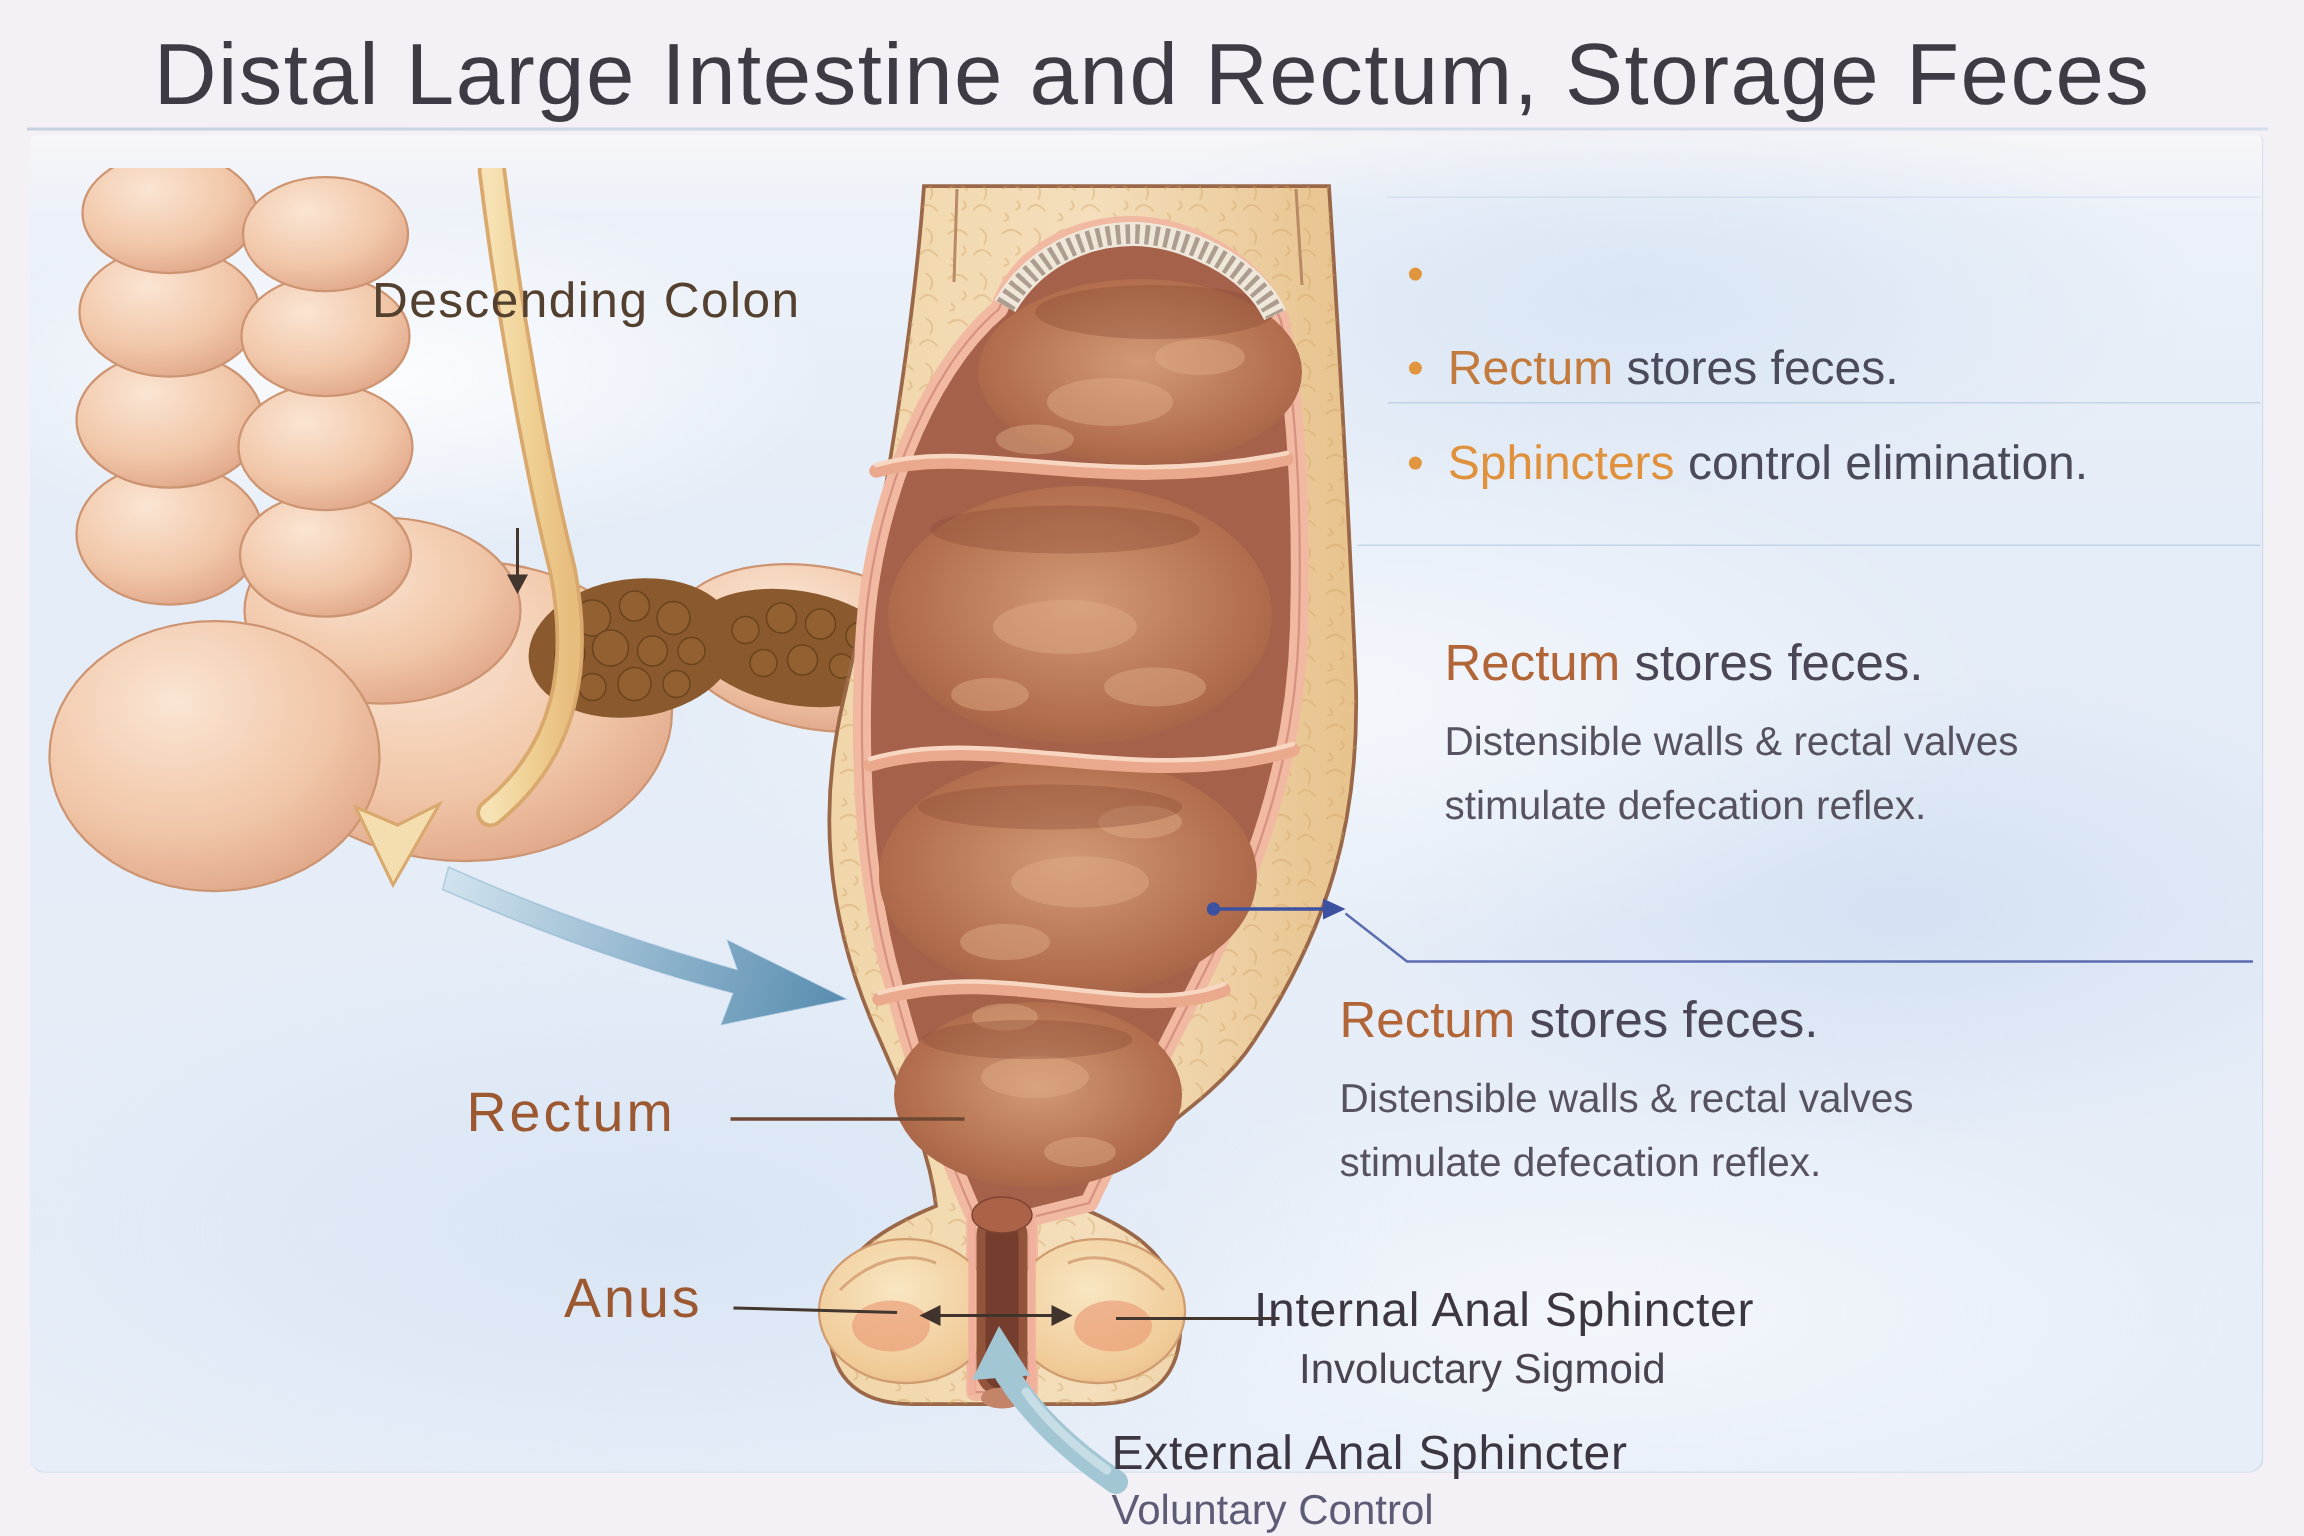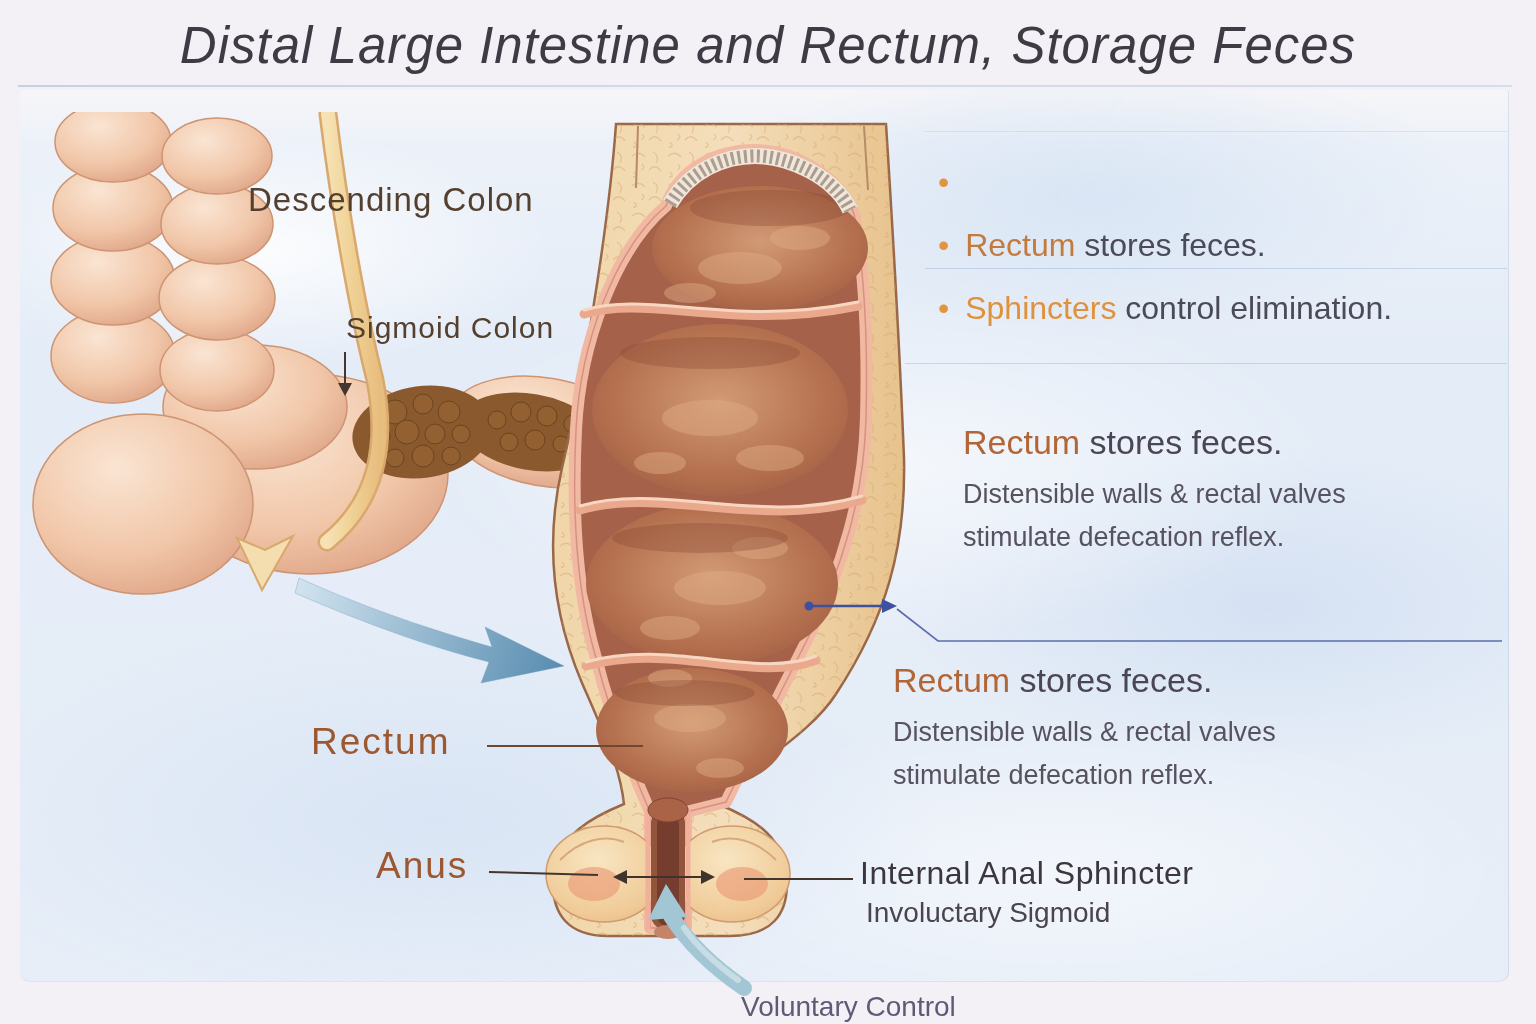--- a/index.html
+++ b/index.html
@@ -5,22 +5,22 @@
   html,body{margin:0;padding:0;}
   body{
     width:1536px;height:1024px;overflow:hidden;position:relative;
     background:#f3f1f6;
     font-family:"Liberation Sans","DejaVu Sans",sans-serif;
     -webkit-font-smoothing:antialiased;
   }
   .page{position:absolute;inset:0;}
   .title{
     position:absolute;left:0;top:16px;width:100%;
-    text-align:center;font-size:51px;letter-spacing:1px;
-    color:#3e3b44;font-weight:400;font-style:italic;
+    text-align:center;font-size:58px;letter-spacing:1px;
+    color:#3e3b44;font-weight:400;
   }
   .title-rule{
     position:absolute;left:18px;top:85px;width:1494px;height:2px;
     background:linear-gradient(90deg,#bcc8dc 0%,#c7d3e6 40%,#cdd8ea 100%);
     opacity:.8;
   }
   .panel{
     position:absolute;left:20px;top:90px;width:1488px;height:891px;
     border-radius:4px 4px 10px 10px;
     background:
@@ -49,21 +49,21 @@
   .kw-orange{color:#e0913c;}
   .kw-rustlight{color:#c27b3d;}
   .kw-rust{color:#b26536;}
   .note{position:absolute;}
   .note-head{font-size:34px;color:#4b4656;line-height:40px;}
   .note-body{font-size:27px;color:#56525f;line-height:43px;margin-top:11px;}
   .note1{left:963px;top:422px;}
   .note2{left:893px;top:660px;}
   .sph-title{font-size:32px;color:#3c3640;letter-spacing:.5px;}
   .sph-sub{font-size:28px;color:#4a4450;}
-  .internal-title{left:860px;top:855px;}
+  .internal-title{left:836px;top:855px;}
   .internal-sub{left:866px;top:897px;}
   .external-title{left:741px;top:950px;}
   .external-sub{left:741px;top:991px;color:#5e5b76;}
   svg{display:block;}
   .overlay{position:absolute;left:0;top:0;pointer-events:none;}
 </style>
 </head>
 <body>
 
 <div class="page">
@@ -287,21 +287,20 @@
     </g>
 
     <g>
       <path d="M744,988 C706,962 685,938 671,916" fill="none" stroke="#a3c6d4" stroke-width="16" stroke-linecap="round"></path>
       <polygon points="648,920 687,917 666,884" fill="#a3c6d4"></polygon>
       <path d="M738,980 C710,960 694,942 684,928" fill="none" stroke="#c6dde6" stroke-width="6" stroke-linecap="round"></path>
     </g>
   </svg>
 
   <div class="lbl lbl-brown descending">Descending Colon</div>
-  <div class="lbl lbl-brown sigmoid">Sigmoid Colon</div>
   <div class="lbl lbl-rust rectum-lbl">Rectum</div>
   <div class="lbl lbl-rust anus-lbl">Anus</div>
 
   <div class="bullets">
     <div class="bullet-row">
       <span class="bullet-dot">•</span>
     </div>
     <div class="bullet-row">
       <span class="bullet-dot">•</span>
       <span><span class="kw-rustlight">Rectum</span><span> stores feces.</span></span>
@@ -317,15 +316,16 @@
     <div class="note-body"><span>Distensible walls &amp; rectal valves</span><br><span>stimulate defecation reflex.</span></div>
   </div>
 
   <div class="note note2">
     <div class="note-head"><span class="kw-rust">Rectum</span><span> stores feces.</span></div>
     <div class="note-body"><span>Distensible walls &amp; rectal valves</span><br><span>stimulate defecation reflex.</span></div>
   </div>
 
   <div class="lbl sph-title internal-title">Internal Anal Sphincter</div>
   <div class="lbl sph-sub internal-sub">Involuctary Sigmoid</div>
+  <div class="lbl sph-title external-title">External Anal Sphincter</div>
   <div class="lbl sph-sub external-sub">Voluntary Control</div>
 
 </div>
 
 </body></html>

